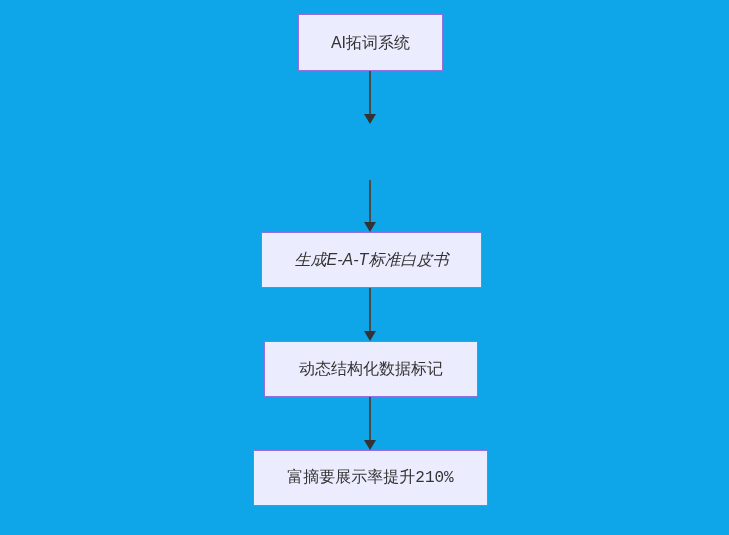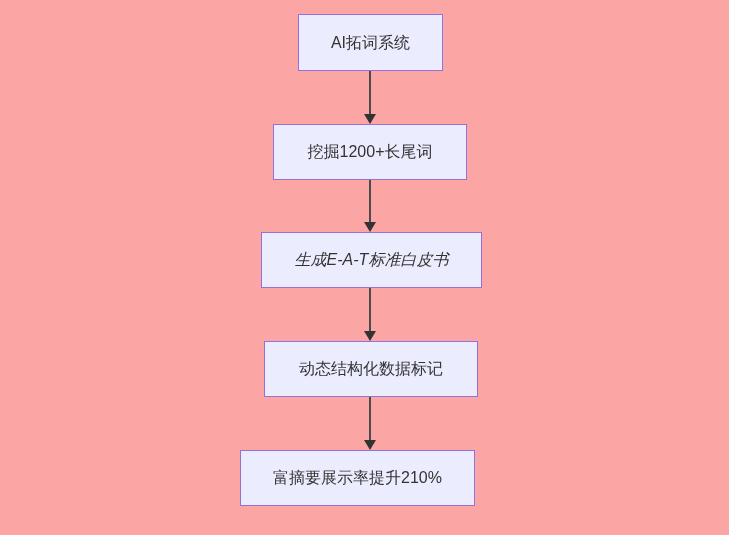--- a/index.html
+++ b/index.html
@@ -6,42 +6,42 @@
     margin: 0;
     padding: 0;
   }
   body {
     font-family: "Liberation Sans", "DejaVu Sans", sans-serif;
   }
   .canvas {
     position: relative;
     width: 729px;
     height: 535px;
-    background: #fca5a5;
+    background: #0ea5e9;
     overflow: hidden;
   }
   .flow-node {
     position: absolute;
     box-sizing: border-box;
     background: #ECECFF;
     border: 1px solid #9370DB;
     color: #333333;
     font-size: 16px;
     line-height: 1;
     display: flex;
     align-items: center;
     justify-content: center;
     text-align: center;
     white-space: nowrap;
   }
   .node-1 { left: 298px; top: 14px;  width: 145px; height: 57px; }
   .node-2 { left: 273px; top: 124px; width: 194px; height: 56px; }
   .node-3 { left: 261px; top: 232px; width: 221px; height: 56px; font-style: italic; }
   .node-4 { left: 264px; top: 341px; width: 214px; height: 56px; }
-  .node-5 { left: 240px; top: 450px; width: 235px; height: 56px; }
+  .node-5 { left: 253px; top: 450px; width: 235px; height: 56px; font-family: Liberation Mono, monospace; }
 
   .arrow {
     position: absolute;
     left: 363px;            
     width: 14px;
     display: flex;
     flex-direction: column;
     align-items: center;
   }
   .arrow-1 { top: 71px;  height: 53px; }
@@ -69,23 +69,20 @@
 
   <div class="flow-node node-1">
     <span>AI拓词系统</span>
   </div>
 
   <div class="arrow arrow-1">
     <div class="arrow-line"></div>
     <div class="arrow-head"></div>
   </div>
 
-  <div class="flow-node node-2">
-    <span>挖掘1200+长尾词</span>
-  </div>
 
   <div class="arrow arrow-2">
     <div class="arrow-line"></div>
     <div class="arrow-head"></div>
   </div>
 
   <div class="flow-node node-3">
     <span>生成E-A-T标准白皮书</span>
   </div>
 

